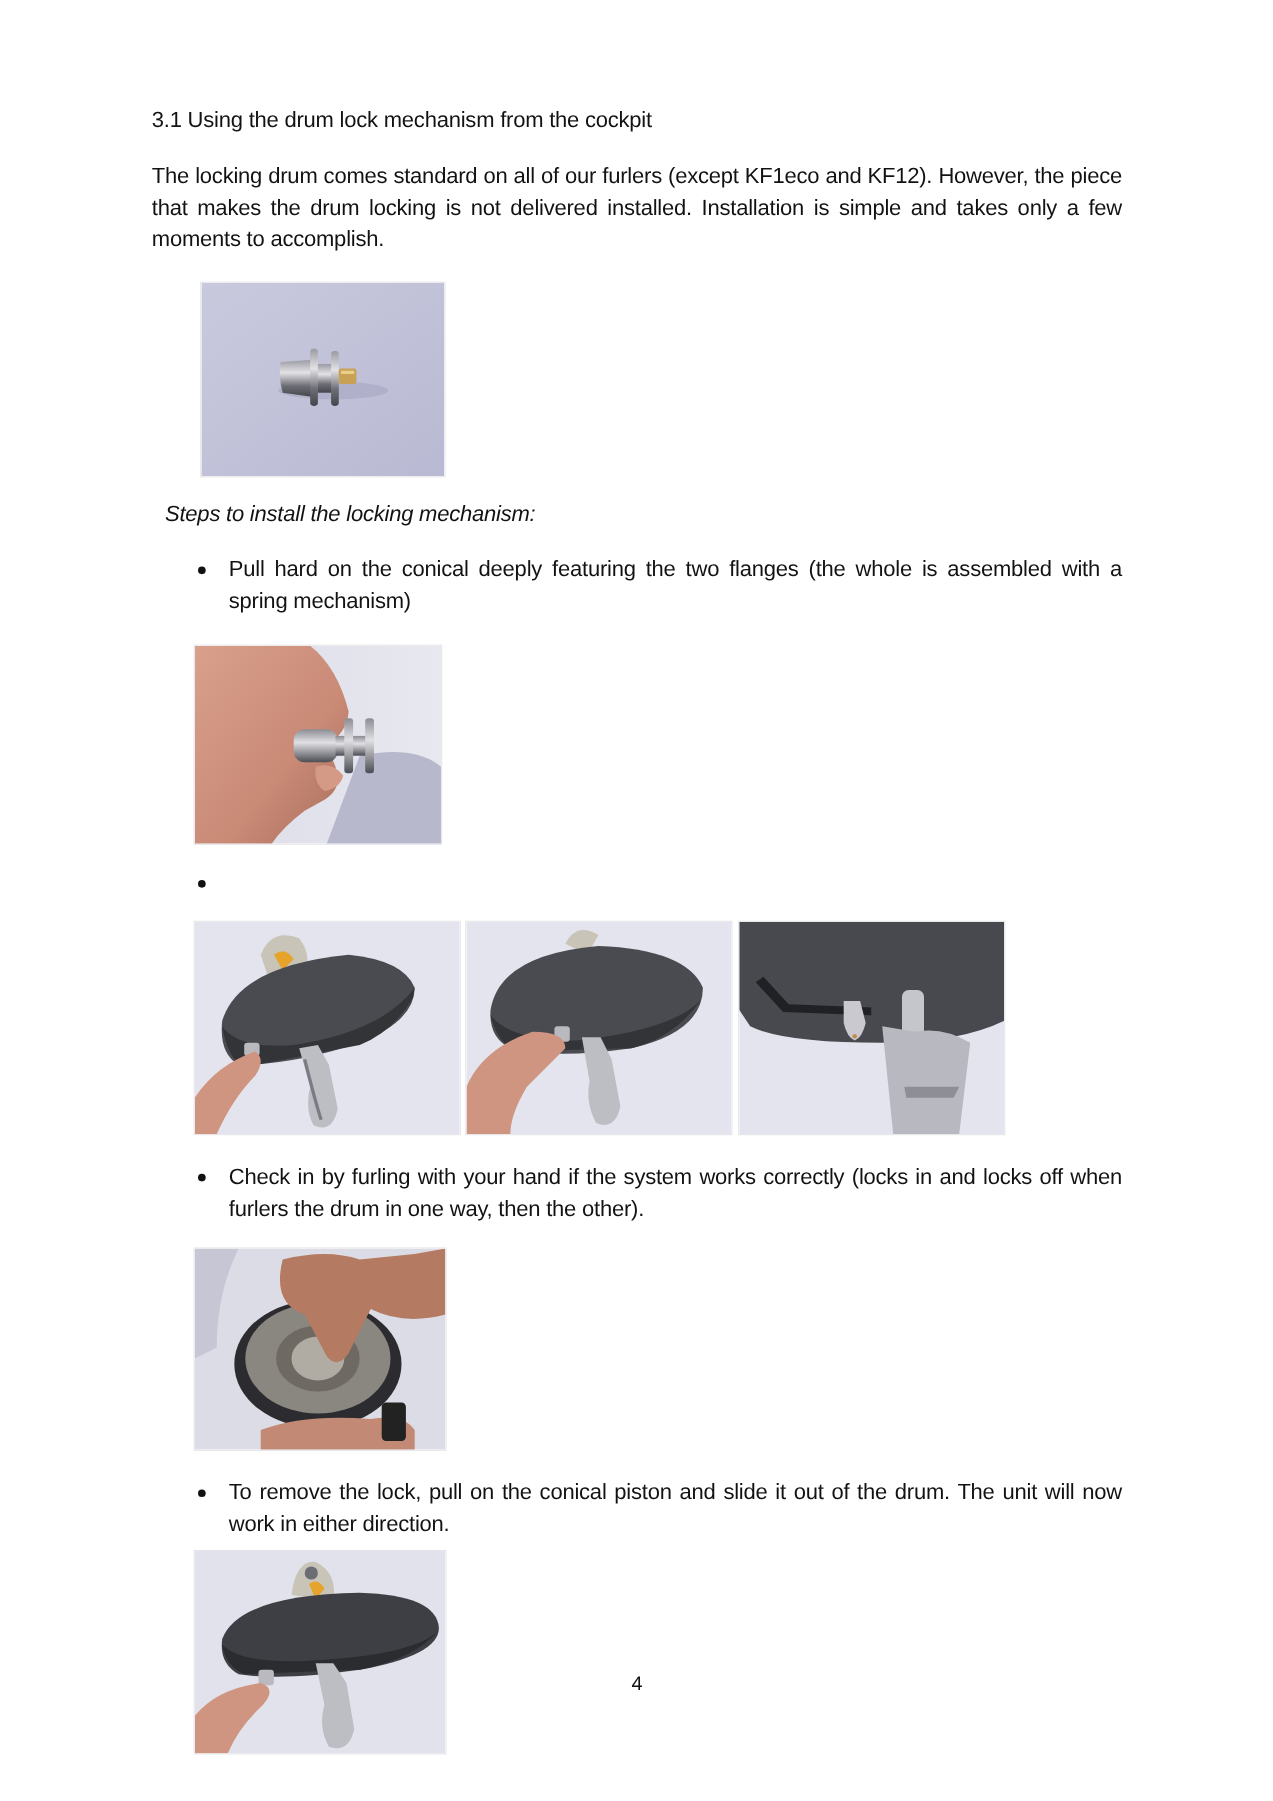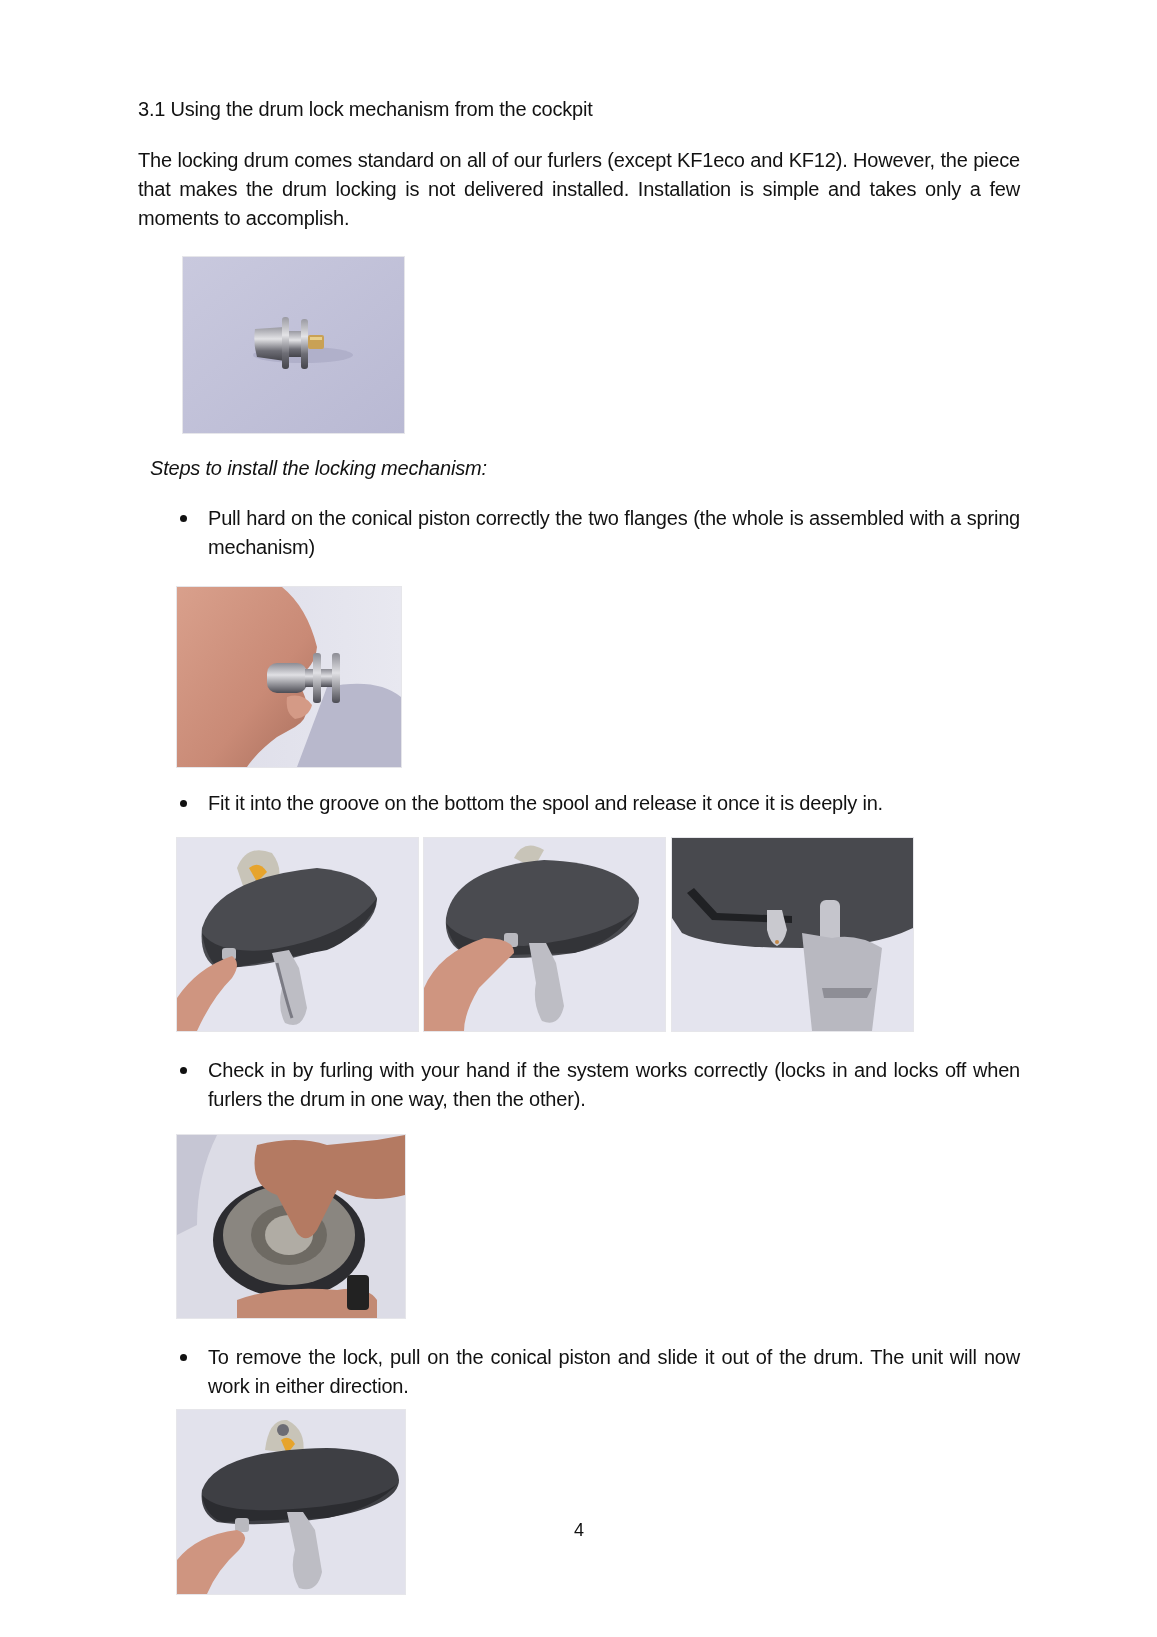--- a/index.html
+++ b/index.html
@@ -56,21 +56,21 @@
       <rect x="106" y="74" width="14" height="26" fill="url(#metal1)"></rect>
       <rect x="118" y="62" width="7" height="50" rx="3" fill="url(#metal1)"></rect>
       <rect x="125" y="78" width="16" height="14" rx="2" fill="#c9a155"></rect>
       <rect x="127" y="80" width="12" height="3" fill="#e8cf8a"></rect>
     </svg>
   </div>
 
   <div class="txt italic" style="left:138px; top:454px; width:700px;">Steps to install the locking mechanism:</div>
 
   <div class="bullet" style="left:180px; top:515px;"></div>
-  <div class="txt justify" style="left:208px; top:504px; width:812px;">Pull hard on the conical piston correctly the two flanges (the whole is assembled with a spring mechanism)</div>
+  <div class="txt justify" style="left:208px; top:504px; width:812px;">Pull hard on the conical deeply featuring the two flanges (the whole is assembled with a spring mechanism)</div>
 
   <div class="photo" style="left:176px; top:586px; width:224px; height:180px;">
     <svg viewBox="0 0 224 180" preserveAspectRatio="none">
       <defs>
         <linearGradient id="bg2" x1="0" y1="0" x2="1" y2="0">
           <stop offset="0" stop-color="#dcdce8"></stop>
           <stop offset="1" stop-color="#e8e8f0"></stop>
         </linearGradient>
         <linearGradient id="skin2" x1="0" y1="0" x2="1" y2="1">
           <stop offset="0" stop-color="#d9a08c"></stop>
@@ -88,21 +88,20 @@
       <path d="M0 0 L105 0 Q130 20 140 60 Q138 80 120 90 L128 110 Q135 130 118 140 L100 150 Q80 165 70 180 L0 180 Z" fill="url(#skin2)"></path>
       <rect x="90" y="76" width="40" height="30" rx="10" fill="url(#metal2)"></rect>
       <rect x="128" y="82" width="28" height="18" fill="url(#metal2)"></rect>
       <rect x="136" y="66" width="8" height="50" rx="3" fill="url(#metal2)"></rect>
       <rect x="155" y="66" width="8" height="50" rx="3" fill="url(#metal2)"></rect>
       <path d="M110 110 Q125 105 135 118 Q132 130 118 132 Q108 126 110 110 Z" fill="#d49a86"></path>
     </svg>
   </div>
 
   <div class="bullet" style="left:180px; top:800px;"></div>
-  <div class="txt" style="left:208px; top:789px; width:812px;">Fit it into the groove on the bottom the spool and release it once it is deeply in.</div>
 
   <div class="photo" style="left:176px; top:837px; width:241px; height:193px;">
     <svg viewBox="0 0 241 193" preserveAspectRatio="none">
       <rect width="241" height="193" fill="#e4e4ee"></rect>
       <path d="M60 30 Q70 5 95 15 Q110 35 95 55 L70 60 Z" fill="#c8c4b8"></path>
       <path d="M72 30 Q82 22 90 34 L80 44 Z" fill="#e6a42c"></path>
       <path d="M25 90 Q40 40 140 30 Q190 35 200 60 Q200 90 150 110 Q90 130 40 130 Q22 120 25 90 Z" fill="#4a4b50"></path>
       <path d="M25 95 Q30 125 45 132 L150 112 Q180 100 198 70 L200 60 Q170 100 90 112 Q40 116 25 95 Z" fill="#333438"></path>
       <rect x="45" y="110" width="14" height="12" rx="3" fill="#b9b9bf"></rect>
       <path d="M95 115 L105 150 Q100 170 108 185 Q125 193 130 170 L122 130 L112 112 Z" fill="#bdbdc4"></path>

